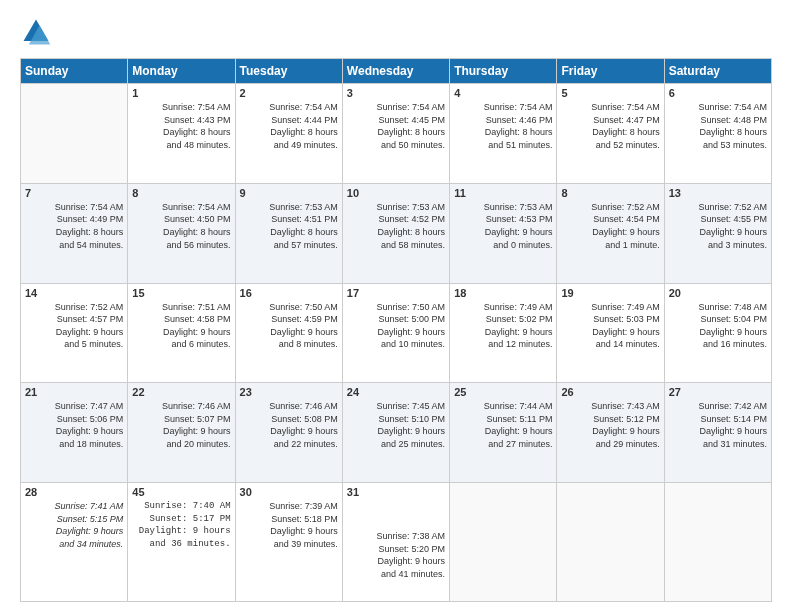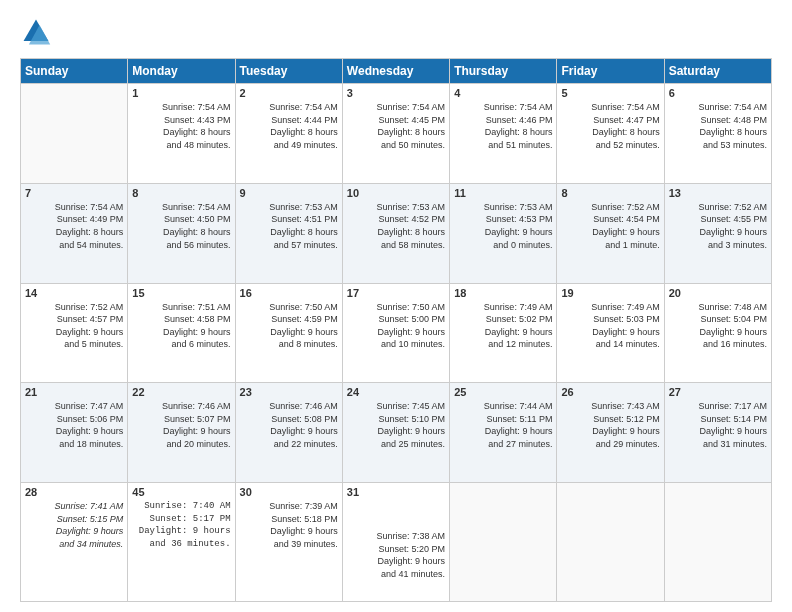--- a/index.html
+++ b/index.html
@@ -326,21 +326,21 @@
           </td>
           <td>
             <span class="day-number">26</span>
             <div class="day-info" style="white-space: pre-line;">Sunrise: 7:43 AM
 Sunset: 5:12 PM
 Daylight: 9 hours
 and 29 minutes.</div>
           </td>
           <td>
             <span class="day-number">27</span>
-            <div class="day-info" style="white-space: pre-line;">Sunrise: 7:17 AM
+            <div class="day-info" style="white-space: pre-line;">Sunrise: 7:42 AM
 Sunset: 5:14 PM
 Daylight: 9 hours
 and 31 minutes.</div>
           </td>
         </tr>
         <tr>
           <td>
             <span class="day-number">28</span>
             <div class="day-info" style="white-space: pre-line; font-style: italic;">Sunrise: 7:41 AM
 Sunset: 5:15 PM

